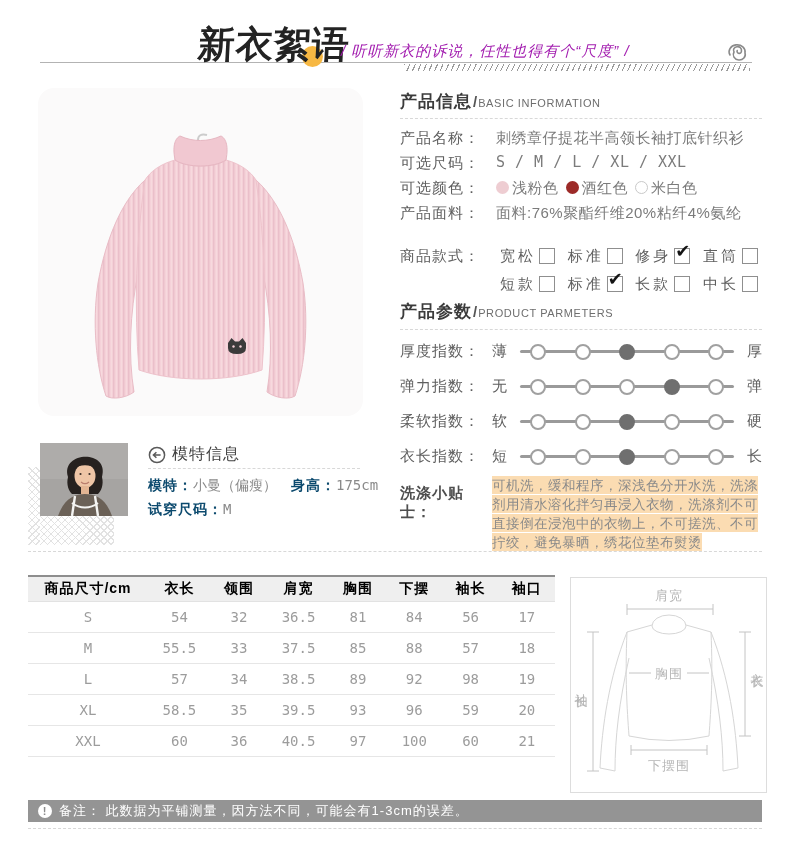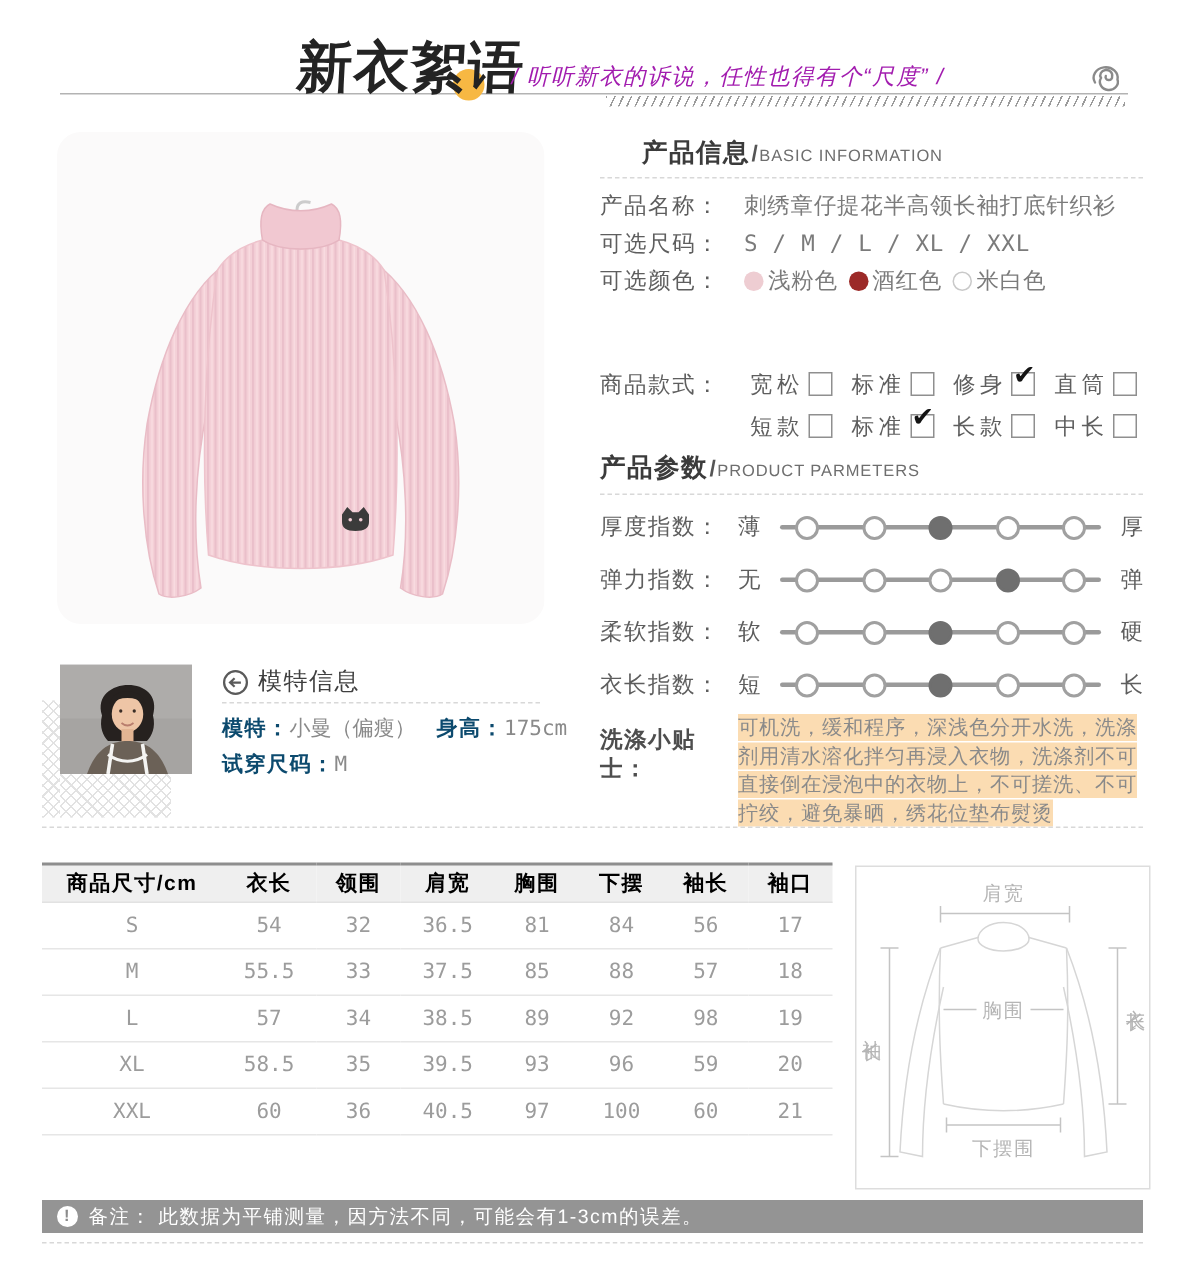--- a/index.html
+++ b/index.html
@@ -19,21 +19,21 @@
   #spiral{left:726px;top:40px;}
 
   
   #photo{left:38px;top:88px;width:325px;height:328px;}
 
   
   #right{left:400px;top:88px;width:362px;height:462px;}
   .sec-title{font-size:17px;font-weight:bold;color:#3b3b3b;letter-spacing:1px;}
   .sec-sep{font-size:15px;color:#555;margin:0 1px;font-weight:bold;}
   .sec-en{font-size:11px;color:#6e6e6e;letter-spacing:.6px;}
-  #sec1{top:2px;left:0;margin-left:28px;}
+  #sec1{top:2px;left:0;}
   #dash1{top:30px;left:0;width:362px;}
   #info-rows{top:37px;left:0;width:362px;}
   .info-row{height:25px;line-height:25px;display:flex;font-size:15px;white-space:nowrap;}
   .ilabel{width:96px;color:#5e5e5e;letter-spacing:1px;flex:none;}
   .ivalue{color:#7b7b7b;letter-spacing:.5px;}
   .mono{font-family:"DejaVu Sans Mono","Liberation Mono",monospace;}
   .color-item{display:inline-flex;align-items:center;margin-right:7px;}
   .cdot{width:13px;height:13px;border-radius:50%;display:inline-block;margin-right:3px;box-sizing:border-box;}
   .cdot.outline{border:1px solid #c9c9c9;}
   .cname{color:#7b7b7b;}
@@ -160,20 +160,24 @@
         <span><span class="color-item">
               <span class="cdot" style="background: rgb(238, 205, 210);"></span>
               <span class="cname ivalue">浅粉色</span>
             </span><span class="color-item">
               <span class="cdot" style="background: rgb(156, 42, 40);"></span>
               <span class="cname ivalue">酒红色</span>
             </span><span class="color-item">
               <span class="cdot outline" style="background: rgb(255, 255, 255);"></span>
               <span class="cname ivalue">米白色</span>
             </span></span>
+      </div>
+      <div class="info-row">
+        <span class="ilabel">产品面料：</span>
+        <span class="ivalue">面料:76%聚酯纤维20%粘纤4%氨纶</span>
       </div>
     </div>
 
     <div class="abs" id="styles-block">
       <span class="slabel">商品款式：</span>
       <div>
           <div class="style-row">
             <span class="style-item">
               <span class="style-word">宽松</span>
               <span class="box"></span>

